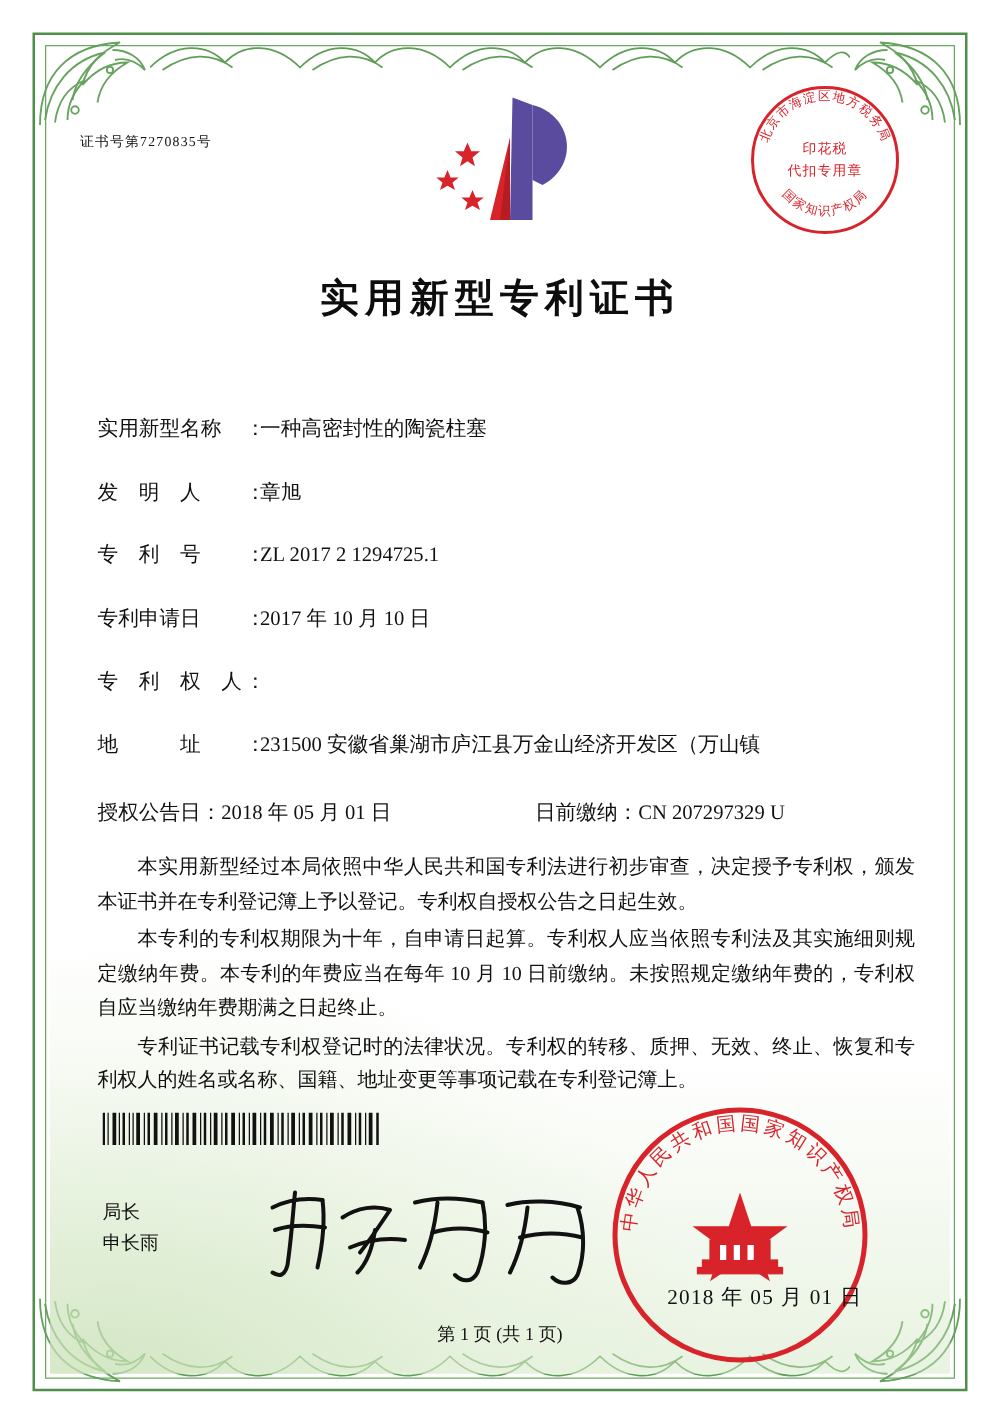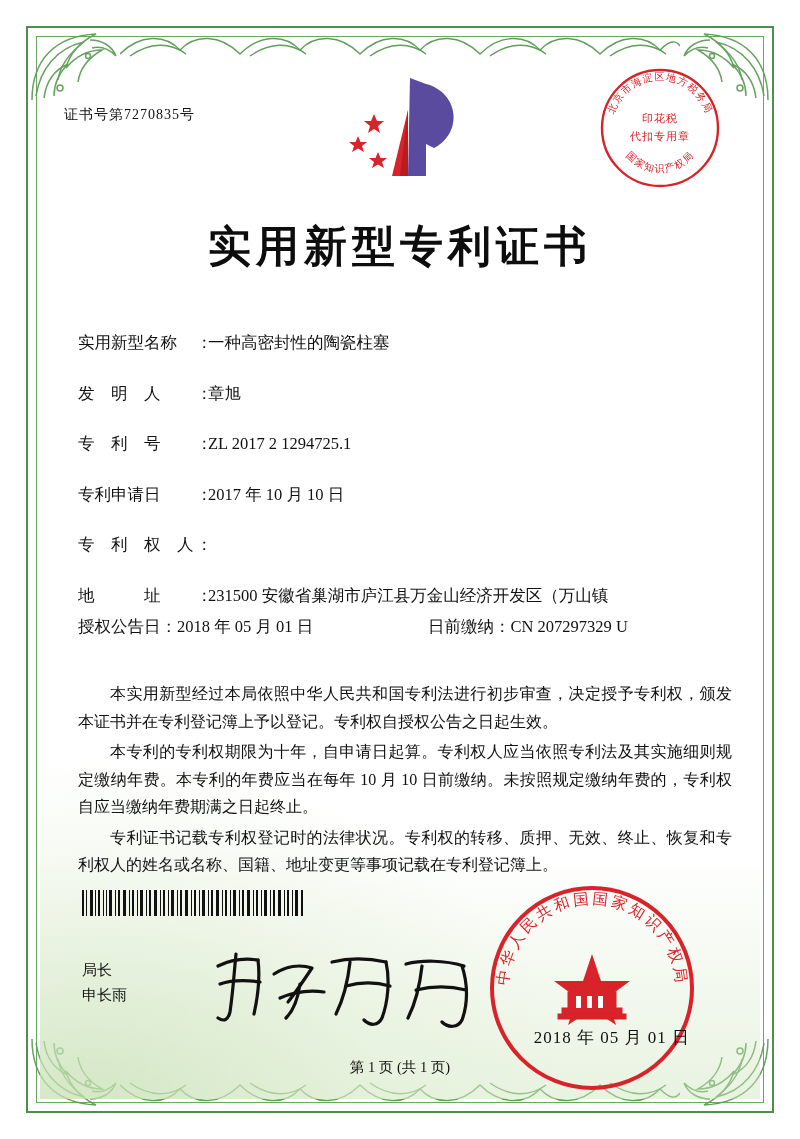--- a/index.html
+++ b/index.html
@@ -64,21 +64,21 @@
   }
 
   
   .content {
     position: absolute;
     left: 60px; top: 60px; right: 60px; bottom: 56px;
   }
   .cert-no {
     position: absolute;
     left: 4px; top: 46px;
-    font-size: 14px;
+    font-size: 11px;
     letter-spacing: 1px;
     color: #111;
     white-space: nowrap;
     text-align: right;
   }
 
   
   .logo {
     position: absolute;
     left: 262px; top: 10px;
@@ -91,21 +91,21 @@
     position: absolute;
     right: 16px; top: 4px;
     width: 128px; height: 128px;
   }
   .stamp-top svg { width: 100%; height: 100%; display:block; }
 
   .title {
     position: absolute;
     left: 0; right: 0; top: 158px;
     text-align: center;
-    font-size: 43px;
+    font-size: 31px;
     font-weight: bold;
     letter-spacing: 5px;
     color: #0d0d0d;
     font-family: "Liberation Serif","DejaVu Serif",serif;
   }
 
   .fields {
     position: absolute;
     left: 18px; top: 270px; right: 0;
     font-size: 16.5px;
@@ -322,21 +322,21 @@
       </div>
       <div class="frow">
         <span class="flabel">专利申请日</span>
         <span class="fsep">：</span>
         <span class="fvalue">2017 年 10 月 10 日</span>
       </div>
       <div class="frow">
         <span class="flabel">专　利　权　人</span>
         <span class="fsep">：</span>
       </div>
-      <div style="margin-bottom:6px;">
+      <div style="margin-bottom:29px;">
         <div class="frow" style="margin-bottom:0;">
           <span class="flabel">地　　　址</span>
           <span class="fsep">：</span>
           <span class="fvalue">231500 安徽省巢湖市庐江县万金山经济开发区（万山镇</span>
         </div>
       </div>
 
       <div class="row-two">
         <div class="left">
           <span>授权公告日</span><span>：</span><span>2018 年 05 月 01 日</span>

